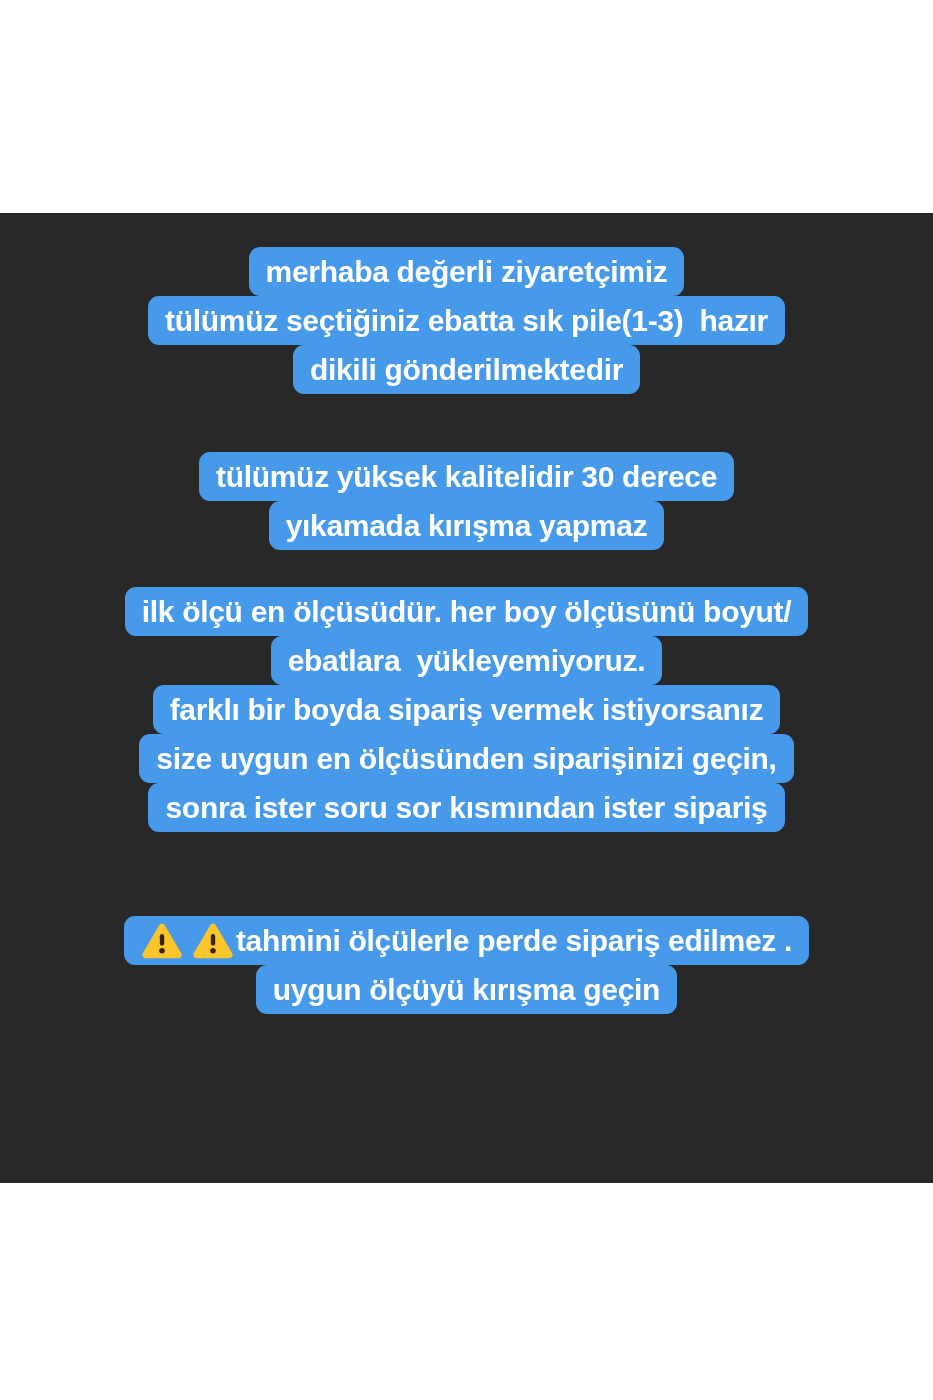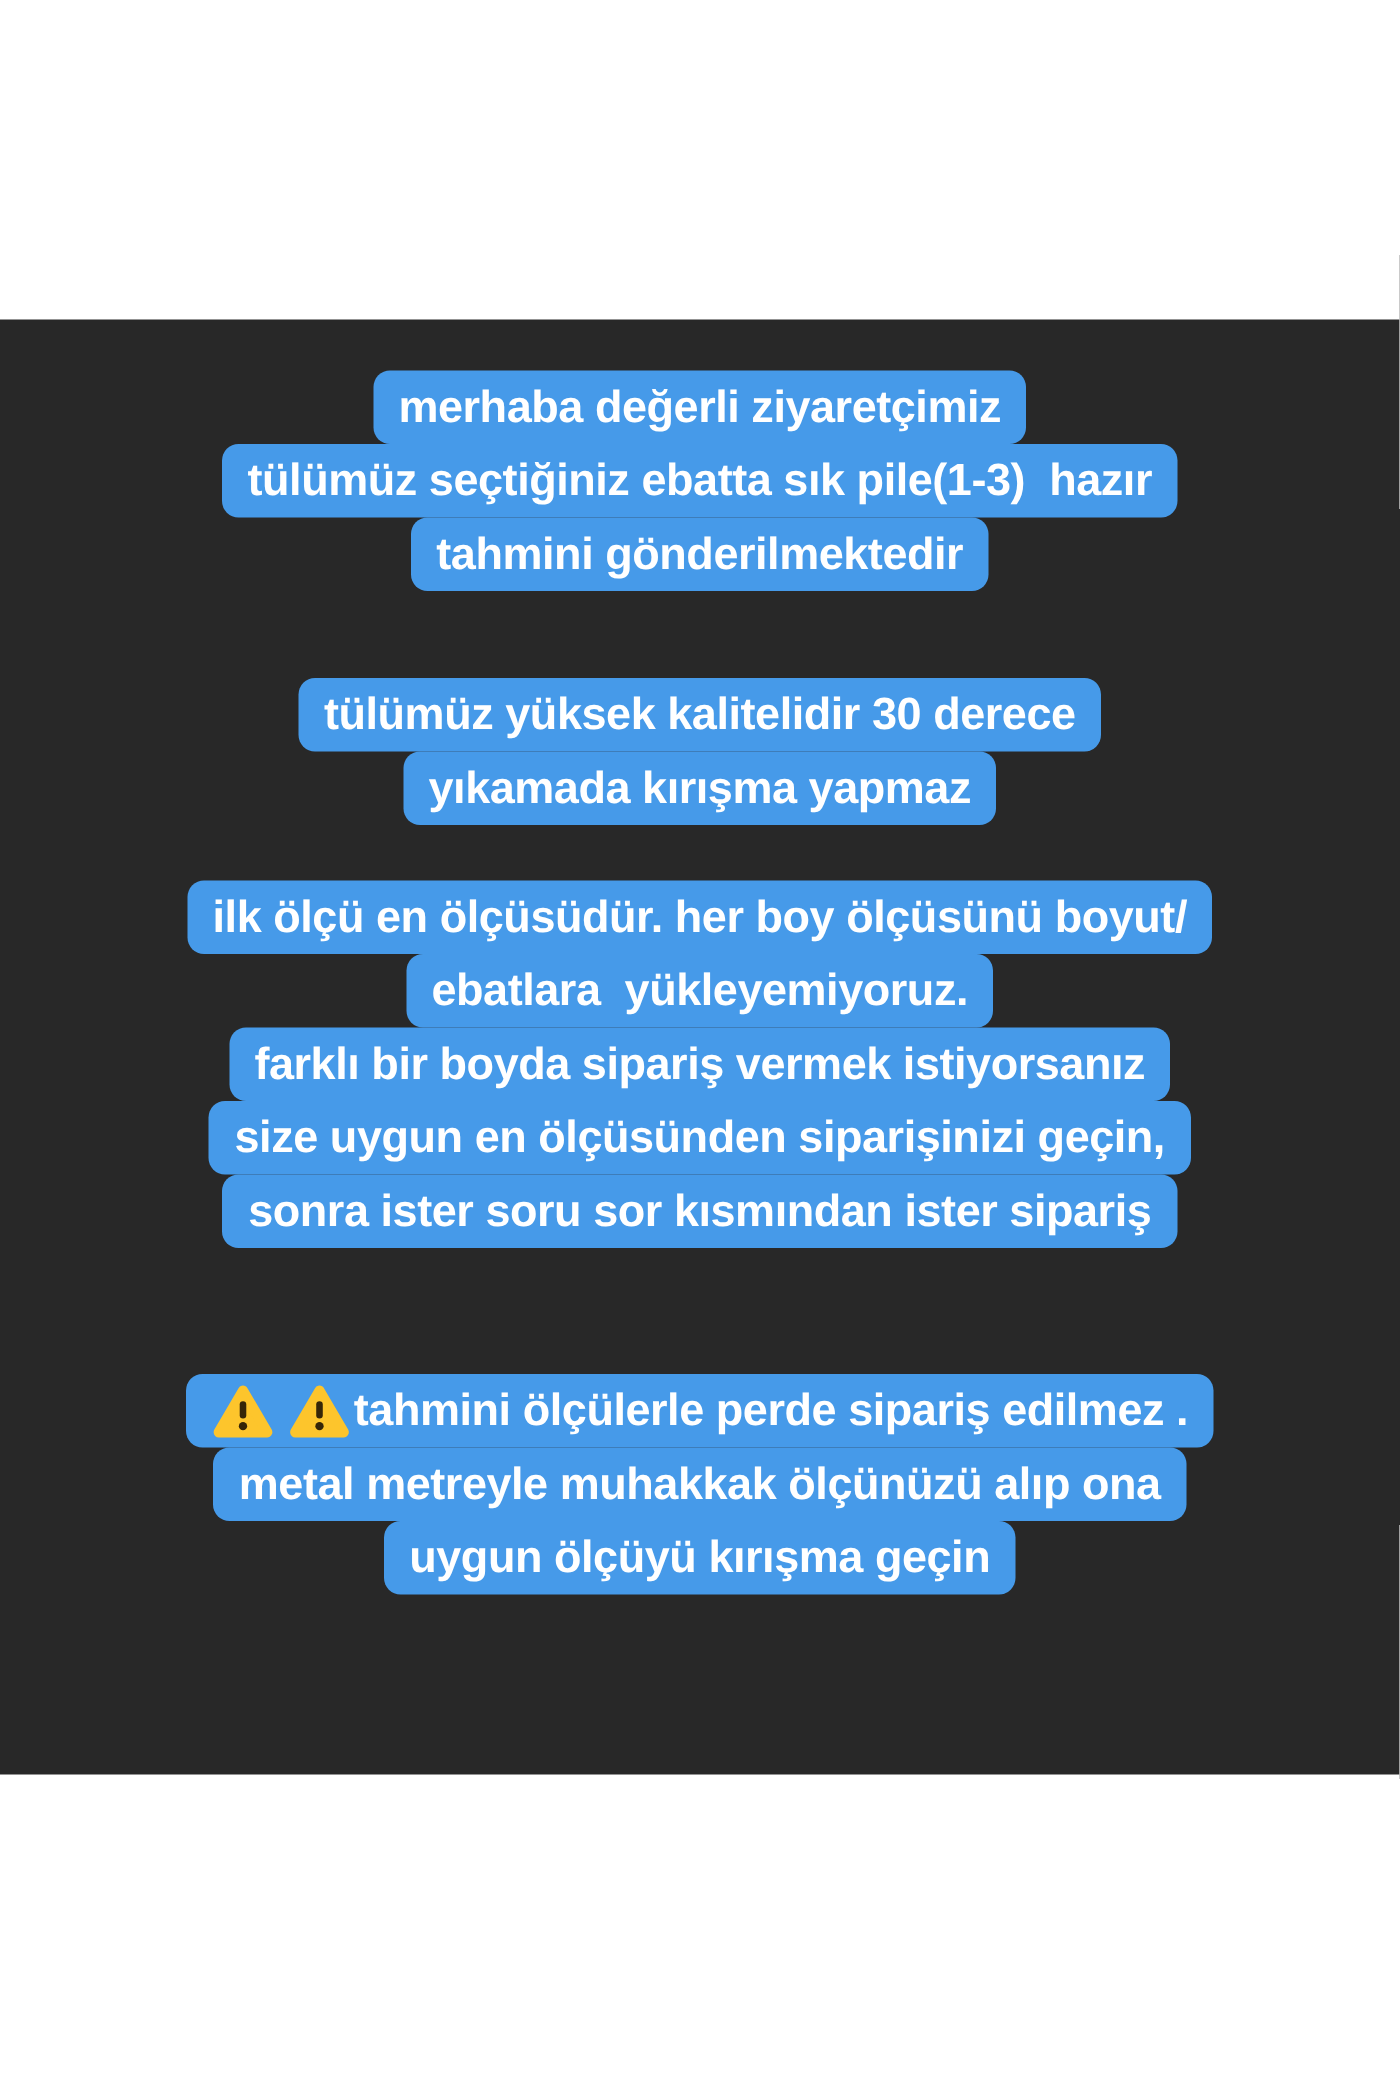--- a/index.html
+++ b/index.html
@@ -66,21 +66,21 @@
 <div class="story-panel">
 
   <div class="text-block" id="block-greeting">
     <div class="line">
       <span class="txt">merhaba değerli ziyaretçimiz</span>
     </div>
     <div class="line">
       <span class="txt">tülümüz seçtiğiniz ebatta sık pile(1-3)  hazır</span>
     </div>
     <div class="line">
-      <span class="txt">tahmini gönderilmektedir</span>
+      <span class="txt">dikili gönderilmektedir</span>
     </div>
   </div>
 
   <div class="text-block" id="block-quality">
     <div class="line">
       <span class="txt">tülümüz yüksek kalitelidir 30 derece</span>
     </div>
     <div class="line">
       <span class="txt">yıkamada kırışma yapmaz</span>
     </div>
@@ -112,20 +112,17 @@
         <circle cx="18" cy="25" r="2.4" fill="#352508"></circle>
       </svg>
       <svg class="warn-icon second" viewBox="0 0 36 33" xmlns="http://www.w3.org/2000/svg">
         <path d="M18 4.5 L32 28.5 H4 Z" fill="#fdc52c" stroke="#fdc52c" stroke-width="6" stroke-linejoin="round"></path>
         <rect x="16.1" y="10.5" width="3.8" height="10" rx="1.9" fill="#352508"></rect>
         <circle cx="18" cy="25" r="2.4" fill="#352508"></circle>
       </svg>
       <span class="txt">tahmini ölçülerle perde sipariş edilmez .</span>
     </div>
     <div class="line">
-      <span class="txt">metal metreyle muhakkak ölçünüzü alıp ona</span>
-    </div>
-    <div class="line">
       <span class="txt">uygun ölçüyü kırışma geçin</span>
     </div>
   </div>
 
 </div>
 
 </body></html>

